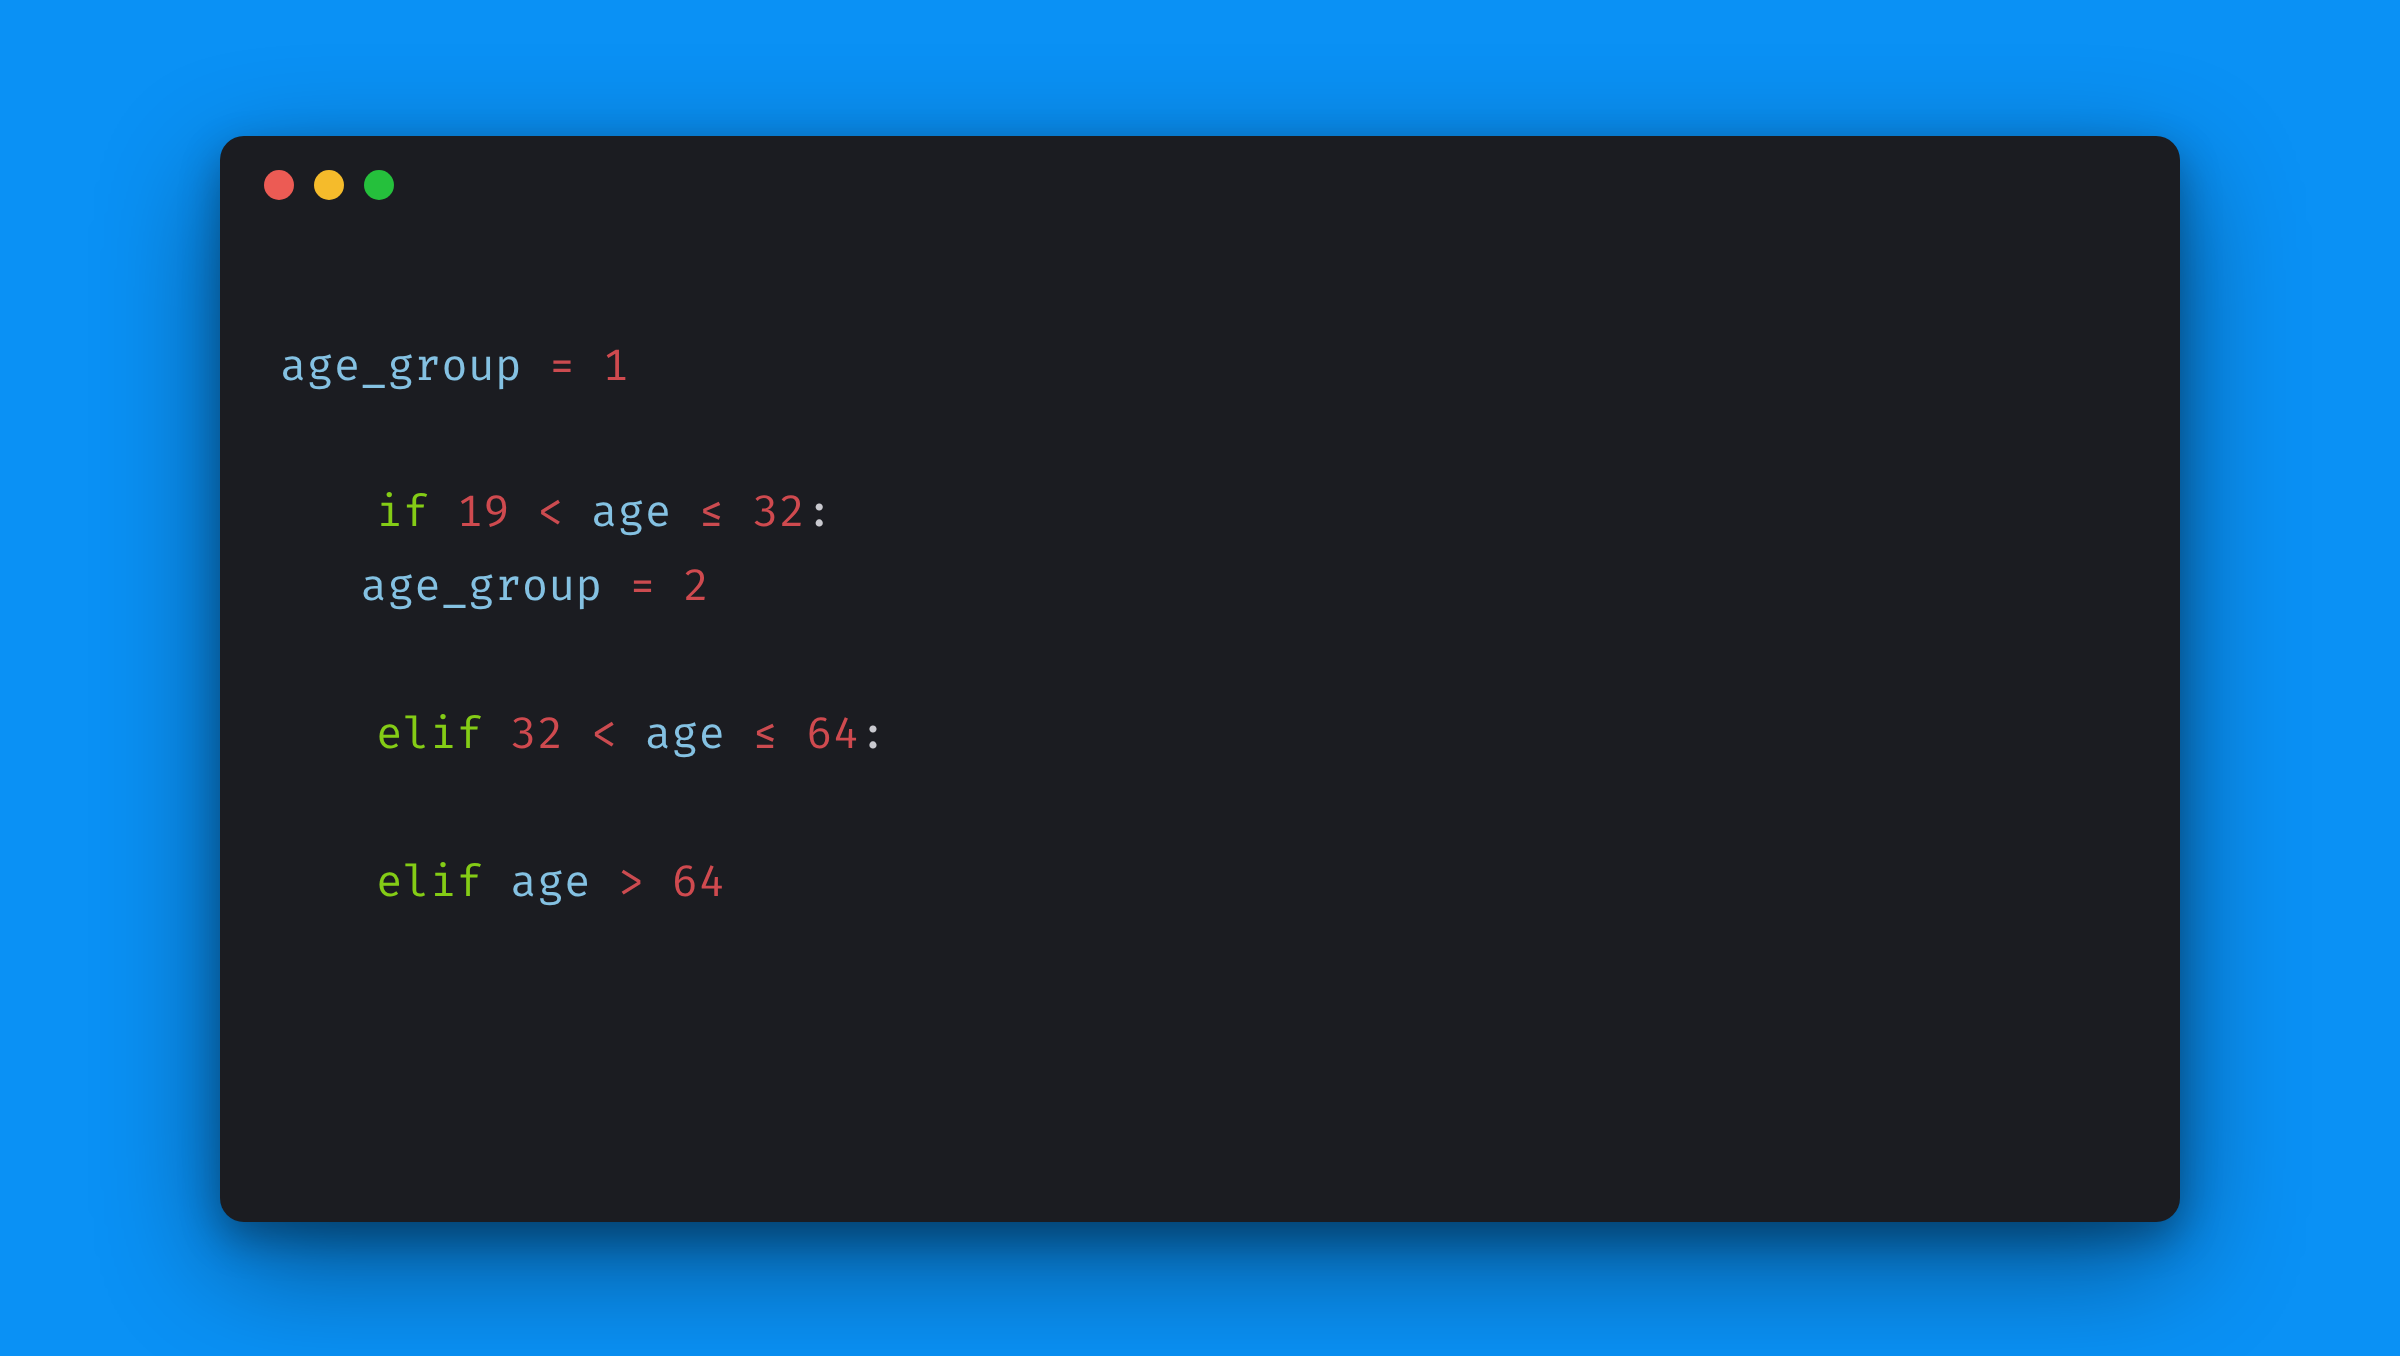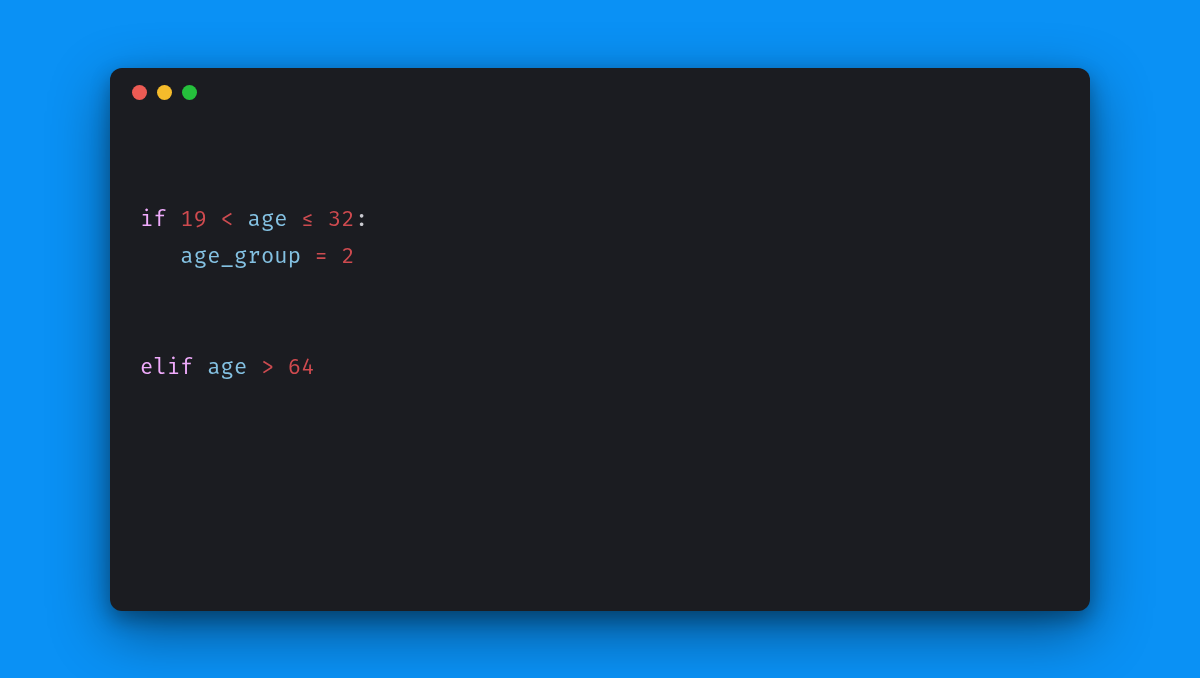--- a/index.html
+++ b/index.html
@@ -45,33 +45,35 @@
       line-height: 1.72;
       letter-spacing: 0.2px;
     }
     .line {
       white-space: pre;
       min-height: 1.72em;
     }
     .tok-var { color: #84c1e2; }
     .tok-op { color: #cc4b50; }
     .tok-num { color: #cf4a4f; }
-    .tok-kw { color: #f0abfc; }
+    .tok-kw { color: #84cc16; margin-left: 48px; }
     .tok-punc { color: #c9c9cf; }
   </style>
 </head>
 <body>
 
 <div class="editor-window">
   <div class="titlebar">
     <div class="dot red"></div>
     <div class="dot yellow"></div>
     <div class="dot green"></div>
   </div>
   <div class="code-area" id="code-area">
+      <div class="line"><span class="tok-var">age_group</span><span class="tok-op"> = </span><span class="tok-num">1</span></div>
       <div class="line">&nbsp;</div>
       <div class="line"><span class="tok-kw">if</span><span class="tok-punc"> </span><span class="tok-num">19</span><span class="tok-op"> &lt; </span><span class="tok-var">age</span><span class="tok-op"> ≤ </span><span class="tok-num">32</span><span class="tok-punc">:</span></div>
       <div class="line"><span class="tok-punc">   </span><span class="tok-var">age_group</span><span class="tok-op"> = </span><span class="tok-num">2</span></div>
       <div class="line">&nbsp;</div>
+      <div class="line"><span class="tok-kw">elif</span><span class="tok-punc"> </span><span class="tok-num">32</span><span class="tok-op"> &lt; </span><span class="tok-var">age</span><span class="tok-op"> ≤ </span><span class="tok-num">64</span><span class="tok-punc">:</span></div>
       <div class="line">&nbsp;</div>
       <div class="line"><span class="tok-kw">elif</span><span class="tok-punc"> </span><span class="tok-var">age</span><span class="tok-op"> &gt; </span><span class="tok-num">64</span></div>
     </div>
 </div>
 
 </body></html>

